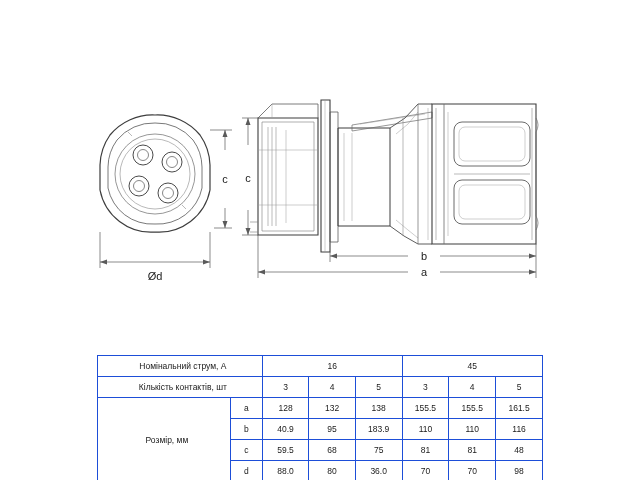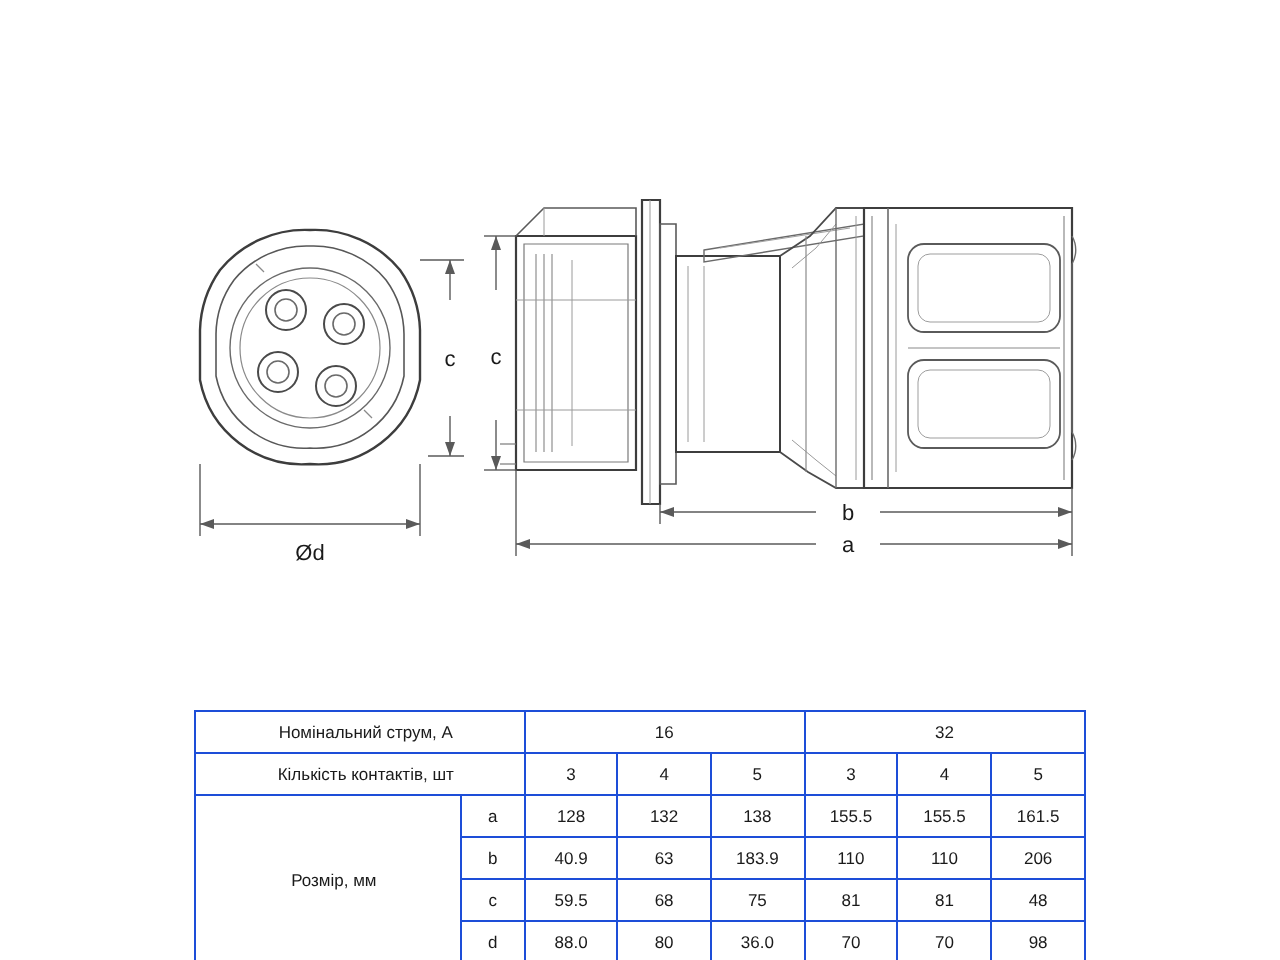--- a/index.html
+++ b/index.html
@@ -213,21 +213,21 @@
         <text x="424" y="276" text-anchor="middle">a</text>
       </g>
     </svg>
   </div>
 
   <table id="spec-table">
     <tbody>
       <tr>
         <td class="col-label" colspan="2">Номінальний струм, А</td>
         <td colspan="3" class="group-head">16</td>
-        <td colspan="3" class="group-head">32</td>
+        <td colspan="3" class="group-head">45</td>
       </tr>
       <tr>
         <td class="col-label" colspan="2">Кількість контактів, шт</td>
         <td class="col-val">3</td>
         <td class="col-val">4</td>
         <td class="col-val">5</td>
         <td class="col-val">3</td>
         <td class="col-val">4</td>
         <td class="col-val">5</td>
       </tr>
@@ -237,25 +237,25 @@
         <td class="col-val">128</td>
         <td class="col-val">132</td>
         <td class="col-val">138</td>
         <td class="col-val">155.5</td>
         <td class="col-val">155.5</td>
         <td class="col-val">161.5</td>
       </tr>
       <tr>
         <td class="col-sub">b</td>
         <td class="col-val">40.9</td>
-        <td class="col-val">63</td>
+        <td class="col-val">95</td>
         <td class="col-val">183.9</td>
         <td class="col-val">110</td>
         <td class="col-val">110</td>
-        <td class="col-val">206</td>
+        <td class="col-val">116</td>
       </tr>
       <tr>
         <td class="col-sub">c</td>
         <td class="col-val">59.5</td>
         <td class="col-val">68</td>
         <td class="col-val">75</td>
         <td class="col-val">81</td>
         <td class="col-val">81</td>
         <td class="col-val">48</td>
       </tr>

